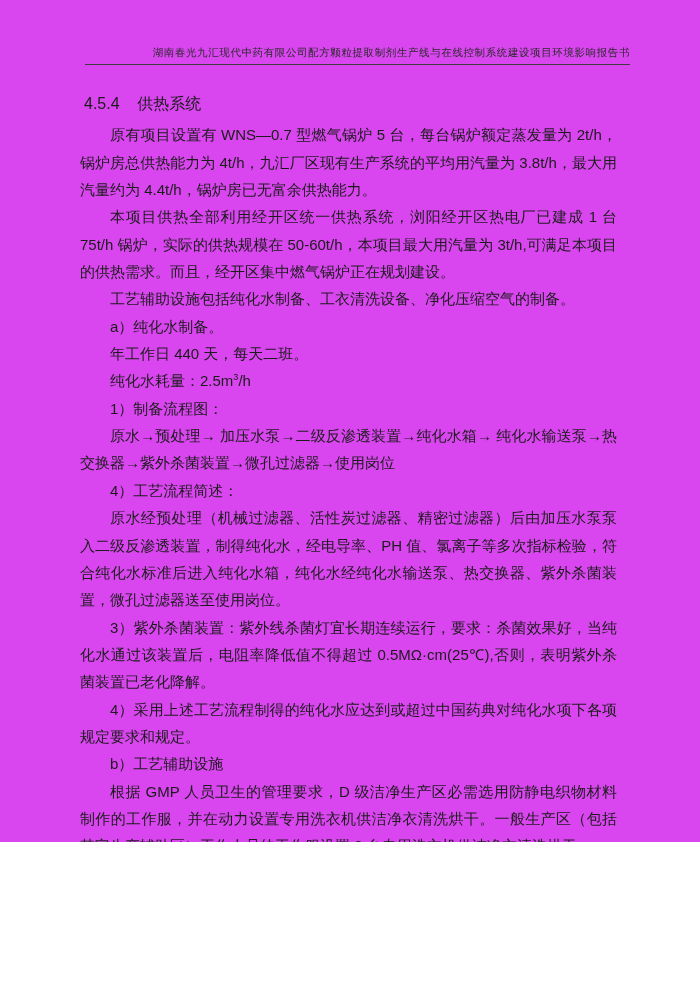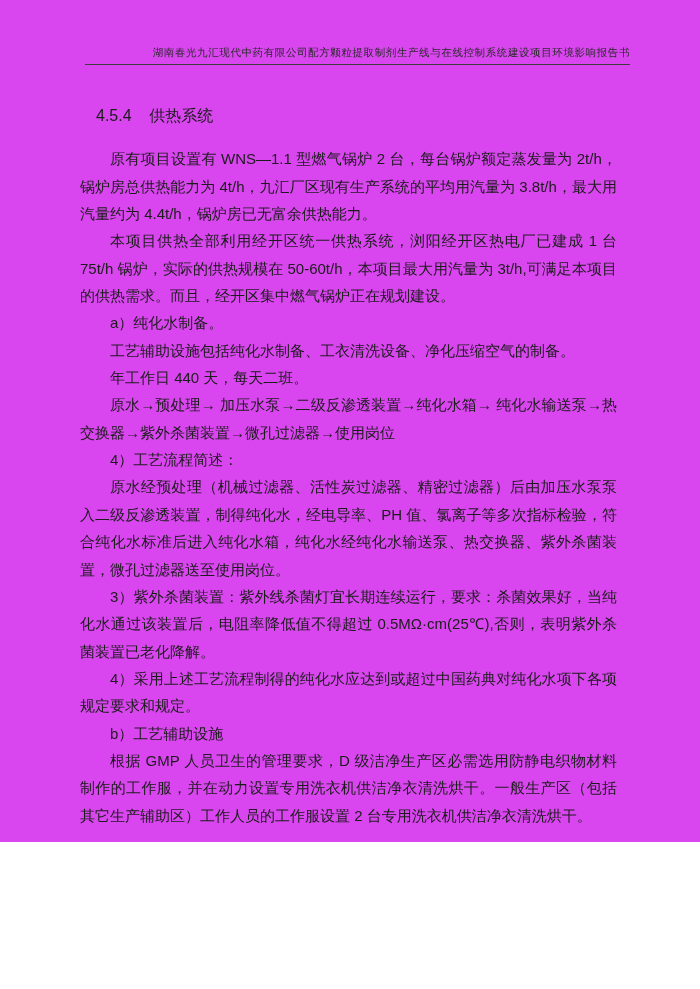--- a/index.html
+++ b/index.html
@@ -37,21 +37,21 @@
     font-size: 15px;
     line-height: 27.35px;
     text-align: justify;
     text-justify: inter-ideograph;
   }
   .content p {
     margin: 0;
     text-indent: 2em;
   }
   .content h2 {
-    margin: 16px;
+    margin: 4px;
     font-size: 16px;
     font-weight: normal;
     line-height: 27.35px;
     text-align: left;
   }
   .content h2 .h-title {
     margin-left: 1.1em;
   }
   sup {
     font-size: 9px;
@@ -72,32 +72,34 @@
 <body>
 
 <div class="page">
 
   <div class="doc-header">湖南春光九汇现代中药有限公司配方颗粒提取制剂生产线与在线控制系统建设项目环境影响报告书</div>
 
   <div class="content">
 
     <h2><span class="h-num">4.5.4</span><span class="h-title">供热系统</span></h2>
 
-    <p>原有项目设置有 WNS—1.1 型燃气锅炉 2 台，每台锅炉额定蒸发量为 2t/h，锅炉房总供热能力为 4t/h，九汇厂区现有生产系统的平均用汽量为 3.8t/h，最大用汽量约为 4.4t/h，锅炉房已无富余供热能力。</p>
+    <p>原有项目设置有 WNS—0.7 型燃气锅炉 5 台，每台锅炉额定蒸发量为 2t/h，锅炉房总供热能力为 4t/h，九汇厂区现有生产系统的平均用汽量为 3.8t/h，最大用汽量约为 4.4t/h，锅炉房已无富余供热能力。</p>
 
     <p>本项目供热全部利用经开区统一供热系统，浏阳经开区热电厂已建成 1 台 75t/h 锅炉，实际的供热规模在 50-60t/h，本项目最大用汽量为 3t/h,可满足本项目的供热需求。而且，经开区集中燃气锅炉正在规划建设。</p>
 
 
+    <p>工艺辅助设施包括纯化水制备、工衣清洗设备、净化压缩空气的制备。</p>
+
     <p>a）纯化水制备。</p>
-
-    <p>工艺辅助设施包括纯化水制备、工衣清洗设备、净化压缩空气的制备。</p>
 
     <p>年工作日 440 天，每天二班。</p>
 
+    <p><span>纯化水耗量：2.5m</span><sup>3</sup><span>/h</span></p>
 
+    <p>1）制备流程图：</p>
 
     <p>原水→预处理→ 加压水泵→二级反渗透装置→纯化水箱→ 纯化水输送泵→热交换器→紫外杀菌装置→微孔过滤器→使用岗位</p>
 
     <p>4）工艺流程简述：</p>
 
     <p>原水经预处理（机械过滤器、活性炭过滤器、精密过滤器）后由加压水泵泵入二级反渗透装置，制得纯化水，经电导率、PH 值、氯离子等多次指标检验，符合纯化水标准后进入纯化水箱，纯化水经纯化水输送泵、热交换器、紫外杀菌装置，微孔过滤器送至使用岗位。</p>
 
     <p>3）紫外杀菌装置：紫外线杀菌灯宜长期连续运行，要求：杀菌效果好，当纯化水通过该装置后，电阻率降低值不得超过 0.5MΩ·cm(25℃),否则，表明紫外杀菌装置已老化降解。</p>
 
     <p>4）采用上述工艺流程制得的纯化水应达到或超过中国药典对纯化水项下各项规定要求和规定。</p>

